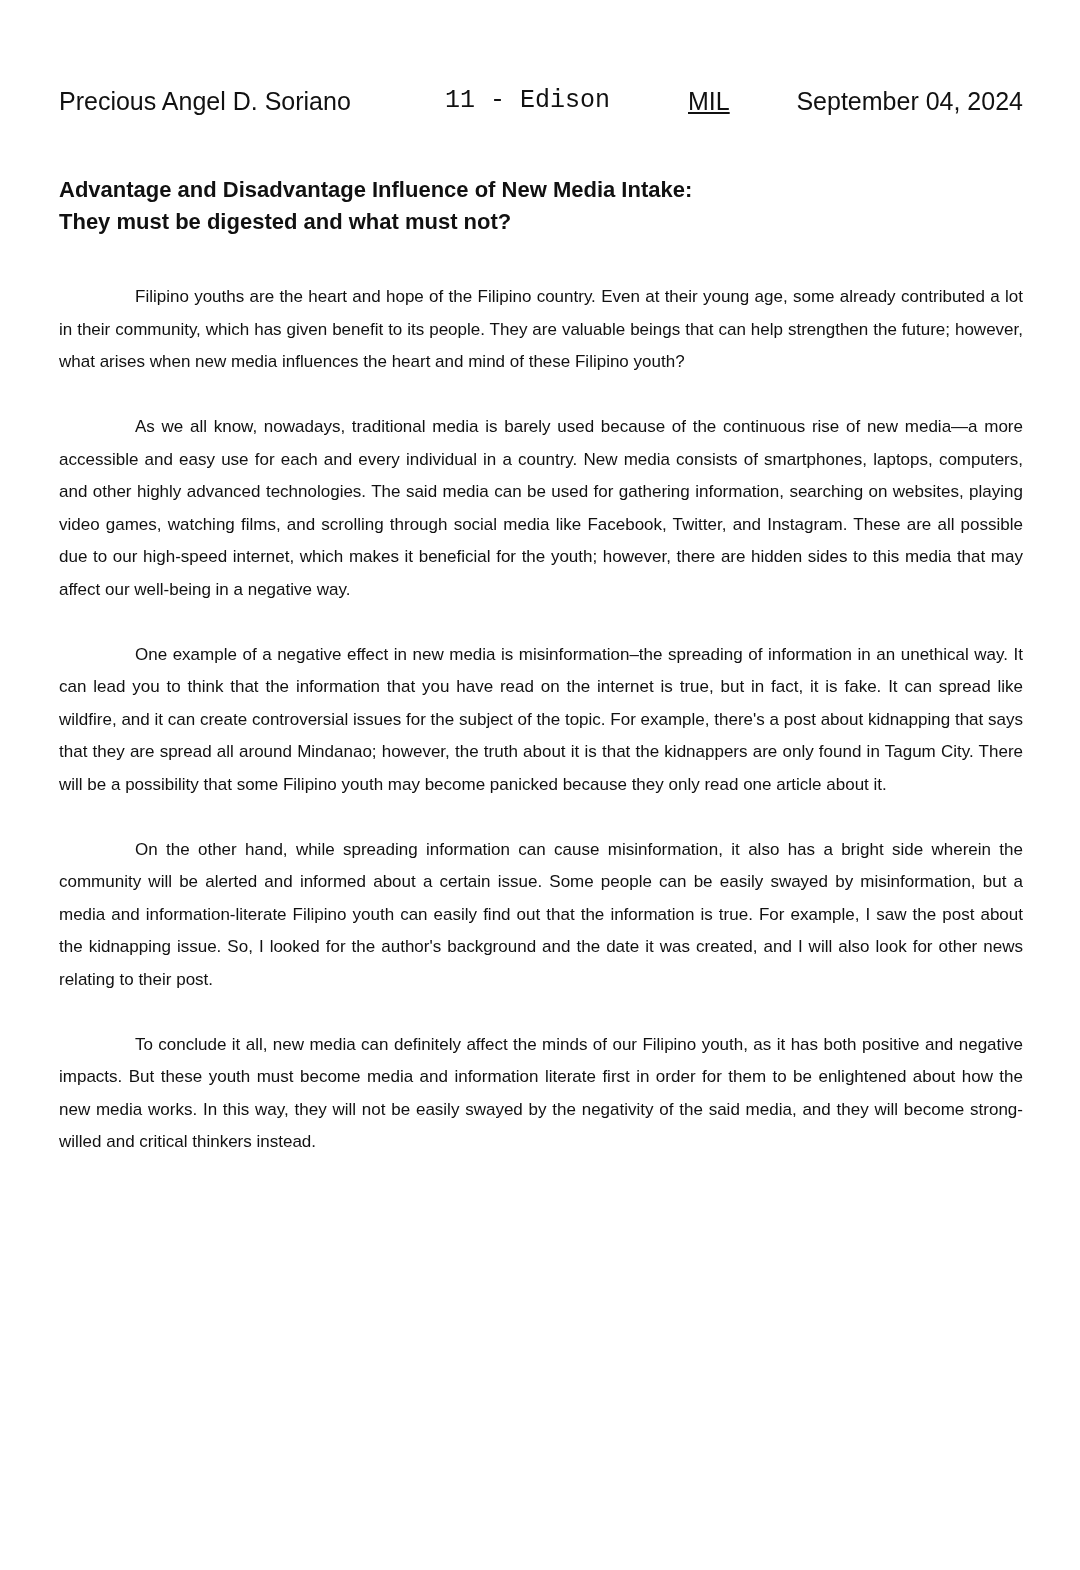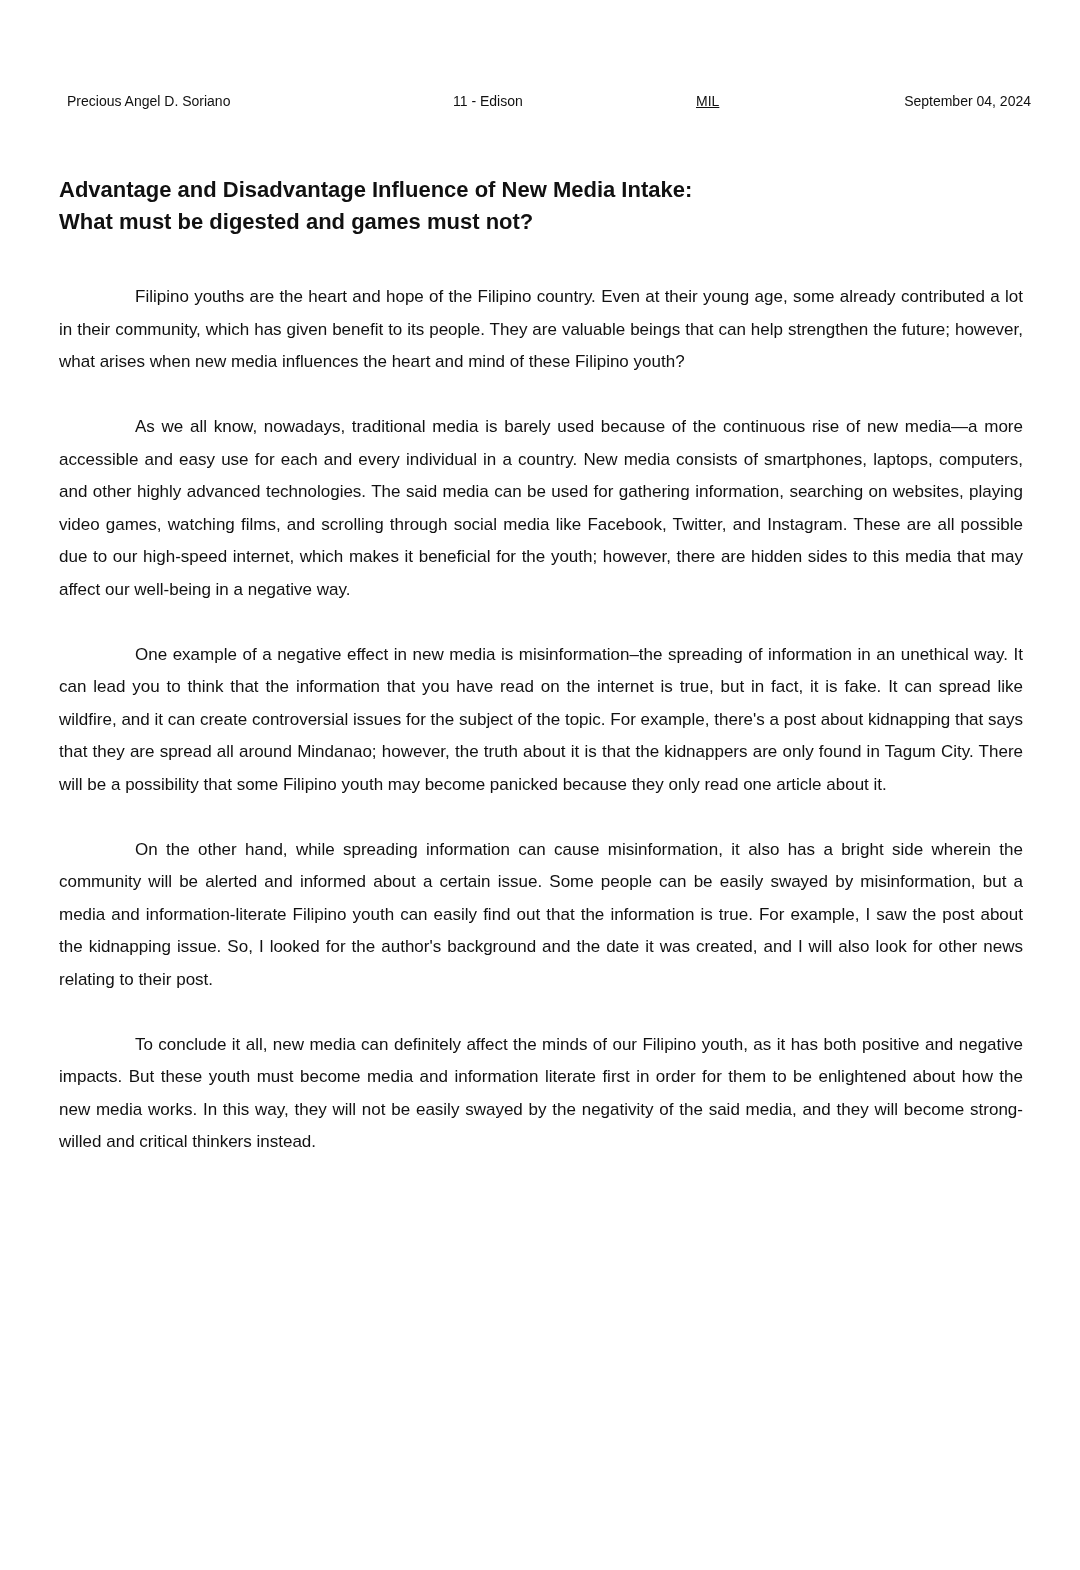--- a/index.html
+++ b/index.html
@@ -17,33 +17,33 @@
     }
     .page {
       position: absolute;
       left: 59px;
       top: 0;
       width: 964px;
     }
     .header-row {
       position: absolute;
       top: 86px;
-      left: 8px;
+      left: 0;
       width: 964px;
       height: 30px;
-      font-size: 14px;
+      font-size: 25px;
       line-height: 30px;
     }
     .header-row span {
       position: absolute;
       top: 0;
       white-space: nowrap;
     }
     .h-name { left: 0; }
-    .h-section { left: 386px; }
+    .h-section { left: 386px; font-family: Liberation Mono, monospace; }
     .h-subject { left: 629px; text-decoration: underline; }
     .h-date { right: 0; margin-left: 24px; }
 
     .title {
       position: absolute;
       top: 174px;
       left: 0;
       width: 964px;
       text-align: left;
       font-weight: bold;
@@ -73,21 +73,21 @@
 
   <div class="header-row">
     <span class="h-name">Precious Angel D. Soriano</span>
     <span class="h-section">11 - Edison</span>
     <span class="h-subject">MIL</span>
     <span class="h-date">September 04, 2024</span>
   </div>
 
   <div class="title">
     <div>Advantage and Disadvantage Influence of New Media Intake:</div>
-    <div>What must be digested and games must not?</div>
+    <div>They must be digested and what must not?</div>
   </div>
 
   <div class="body">
     <p>Filipino youths are the heart and hope of the Filipino country. Even at their young age, some already contributed a lot in their community, which has given benefit to its people. They are valuable beings that can help strengthen the future; however, what arises when new media influences the heart and mind of these Filipino youth?</p>
     <p>As we all know, nowadays, traditional media is barely used because of the continuous rise of new media—a more accessible and easy use for each and every individual in a country. New media consists of smartphones, laptops, computers, and other highly advanced technologies. The said media can be used for gathering information, searching on websites, playing video games, watching films, and scrolling through social media like Facebook, Twitter, and Instagram. These are all possible due to our high-speed internet, which makes it beneficial for the youth; however, there are hidden sides to this media that may affect our well-being in a negative way.</p>
     <p>One example of a negative effect in new media is misinformation–the spreading of information in an unethical way. It can lead you to think that the information that you have read on the internet is true, but in fact, it is fake. It can spread like wildfire, and it can create controversial issues for the subject of the topic. For example, there's a post about kidnapping that says that they are spread all around Mindanao; however, the truth about it is that the kidnappers are only found in Tagum City. There will be a possibility that some Filipino youth may become panicked because they only read one article about it.</p>
     <p>On the other hand, while spreading information can cause misinformation, it also has a bright side wherein the community will be alerted and informed about a certain issue. Some people can be easily swayed by misinformation, but a media and information-literate Filipino youth can easily find out that the information is true. For example, I saw the post about the kidnapping issue. So, I looked for the author's background and the date it was created, and I will also look for other news relating to their post.</p>
     <p>To conclude it all, new media can definitely affect the minds of our Filipino youth, as it has both positive and negative impacts. But these youth must become media and information literate first in order for them to be enlightened about how the new media works. In this way, they will not be easily swayed by the negativity of the said media, and they will become strong-willed and critical thinkers instead.</p>
   </div>
 

